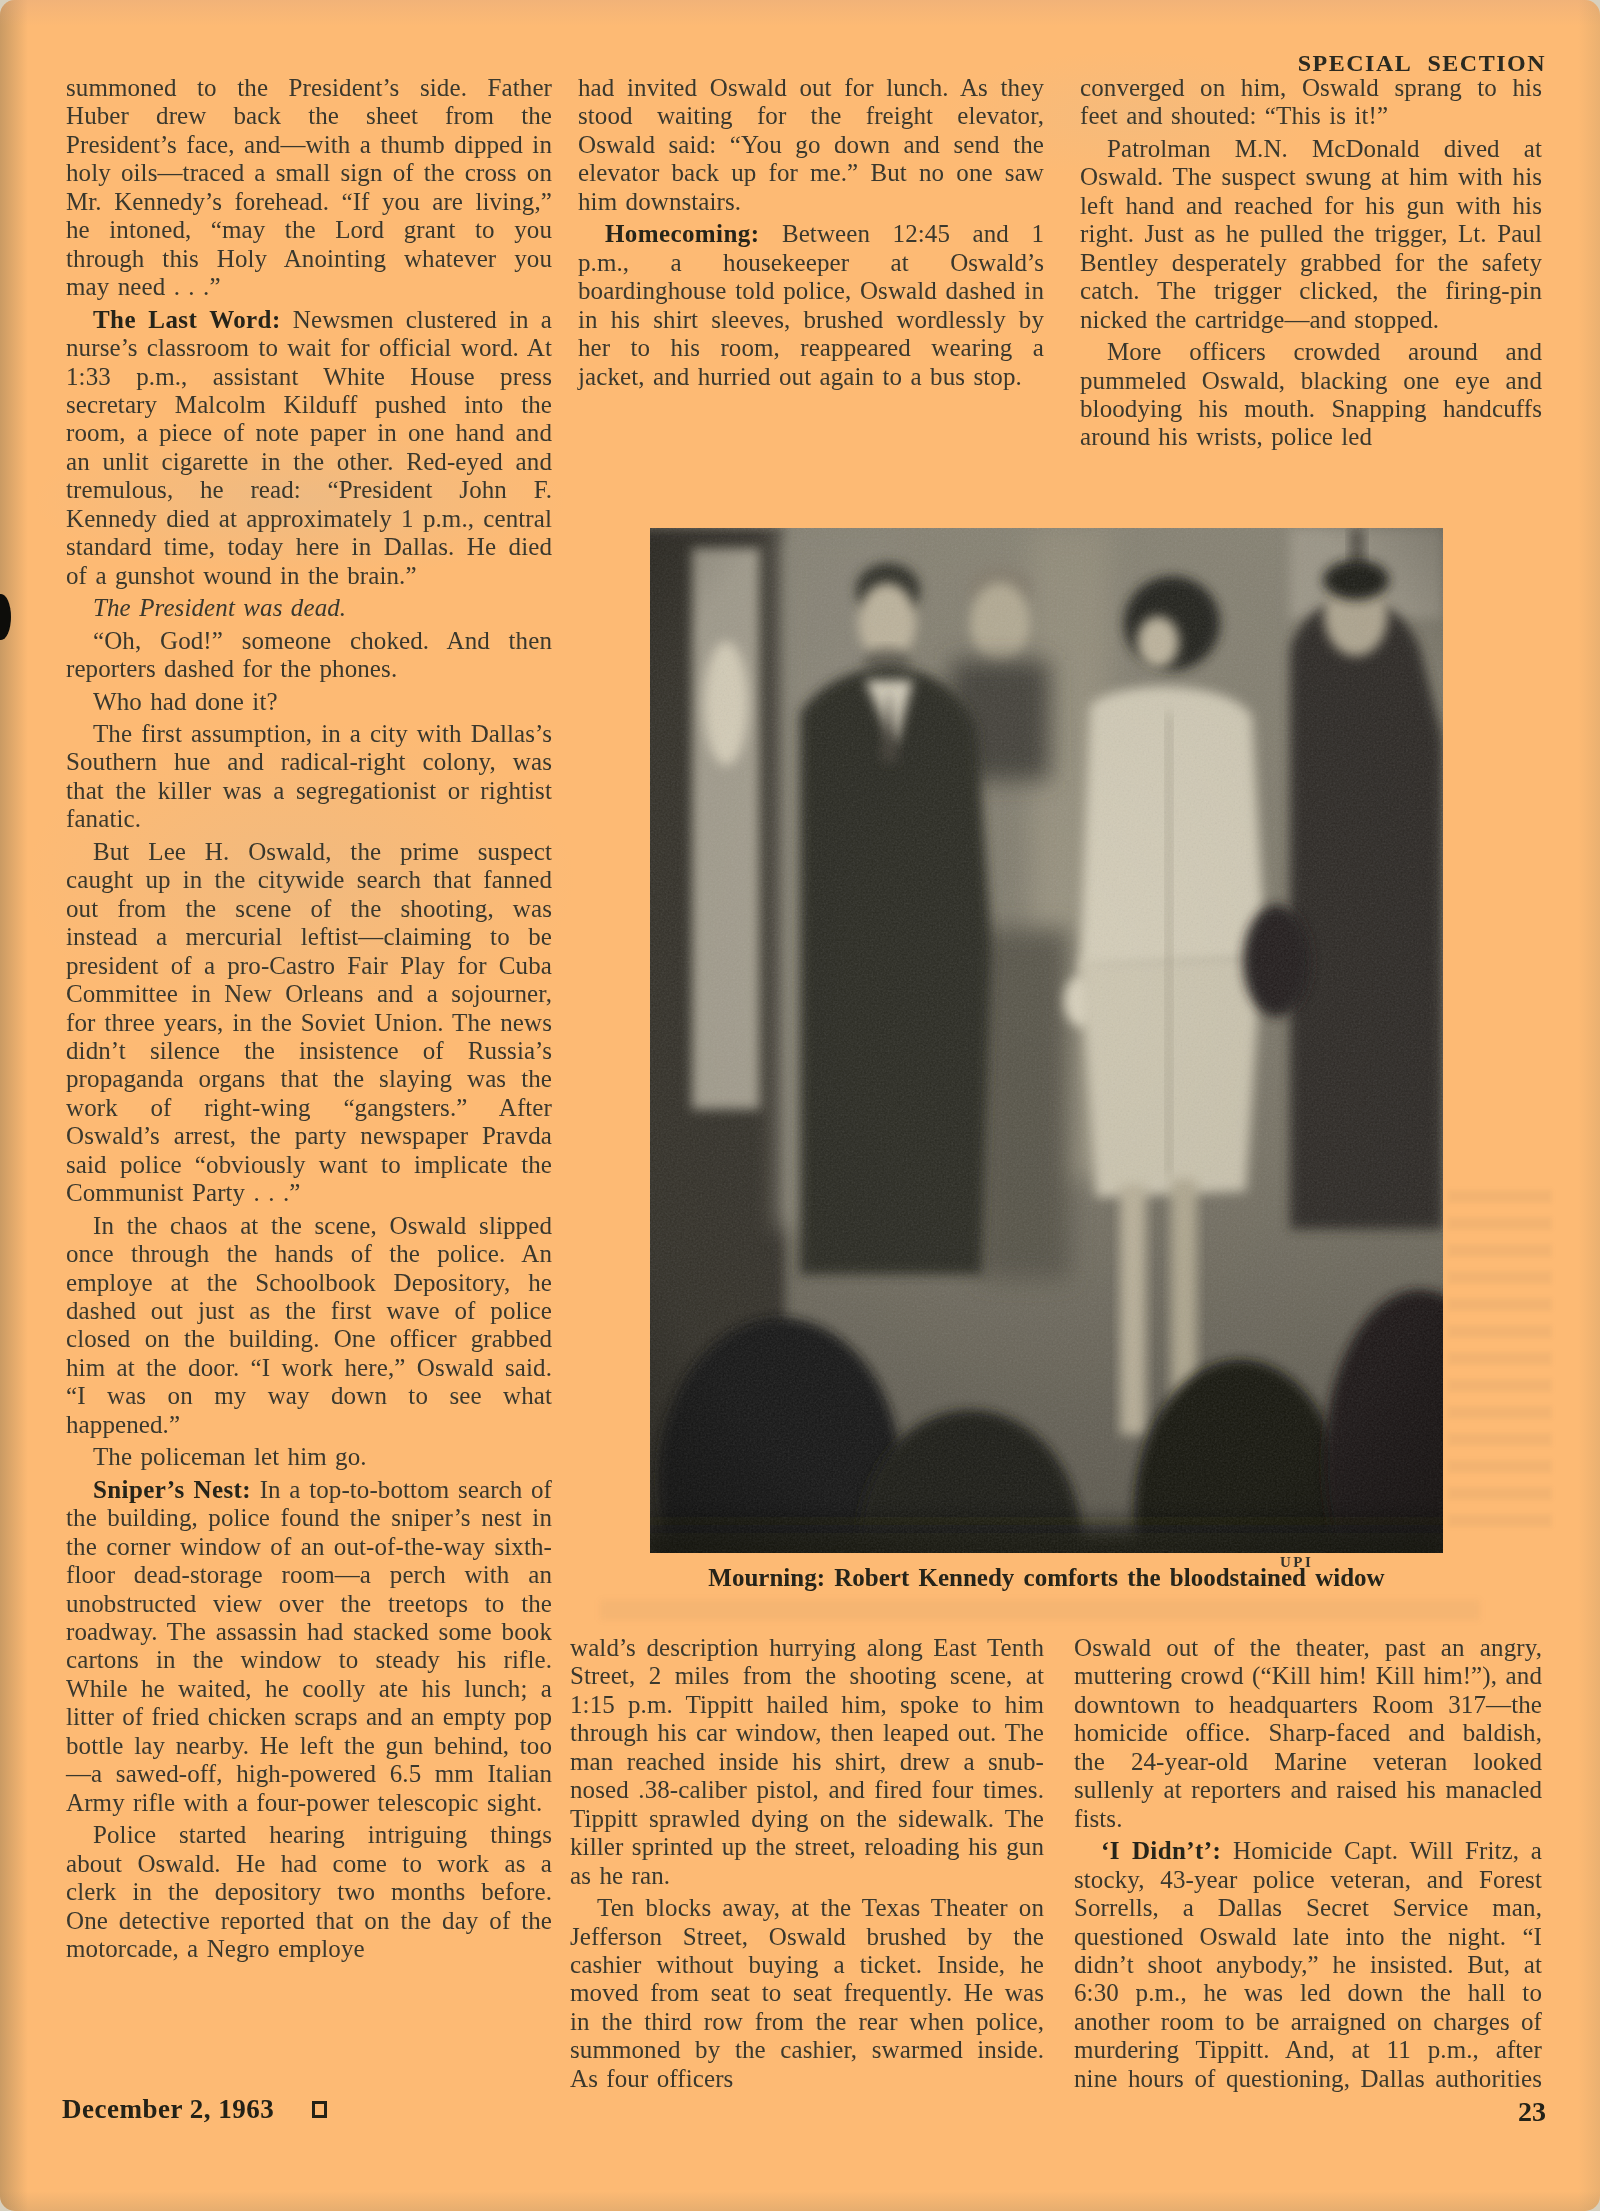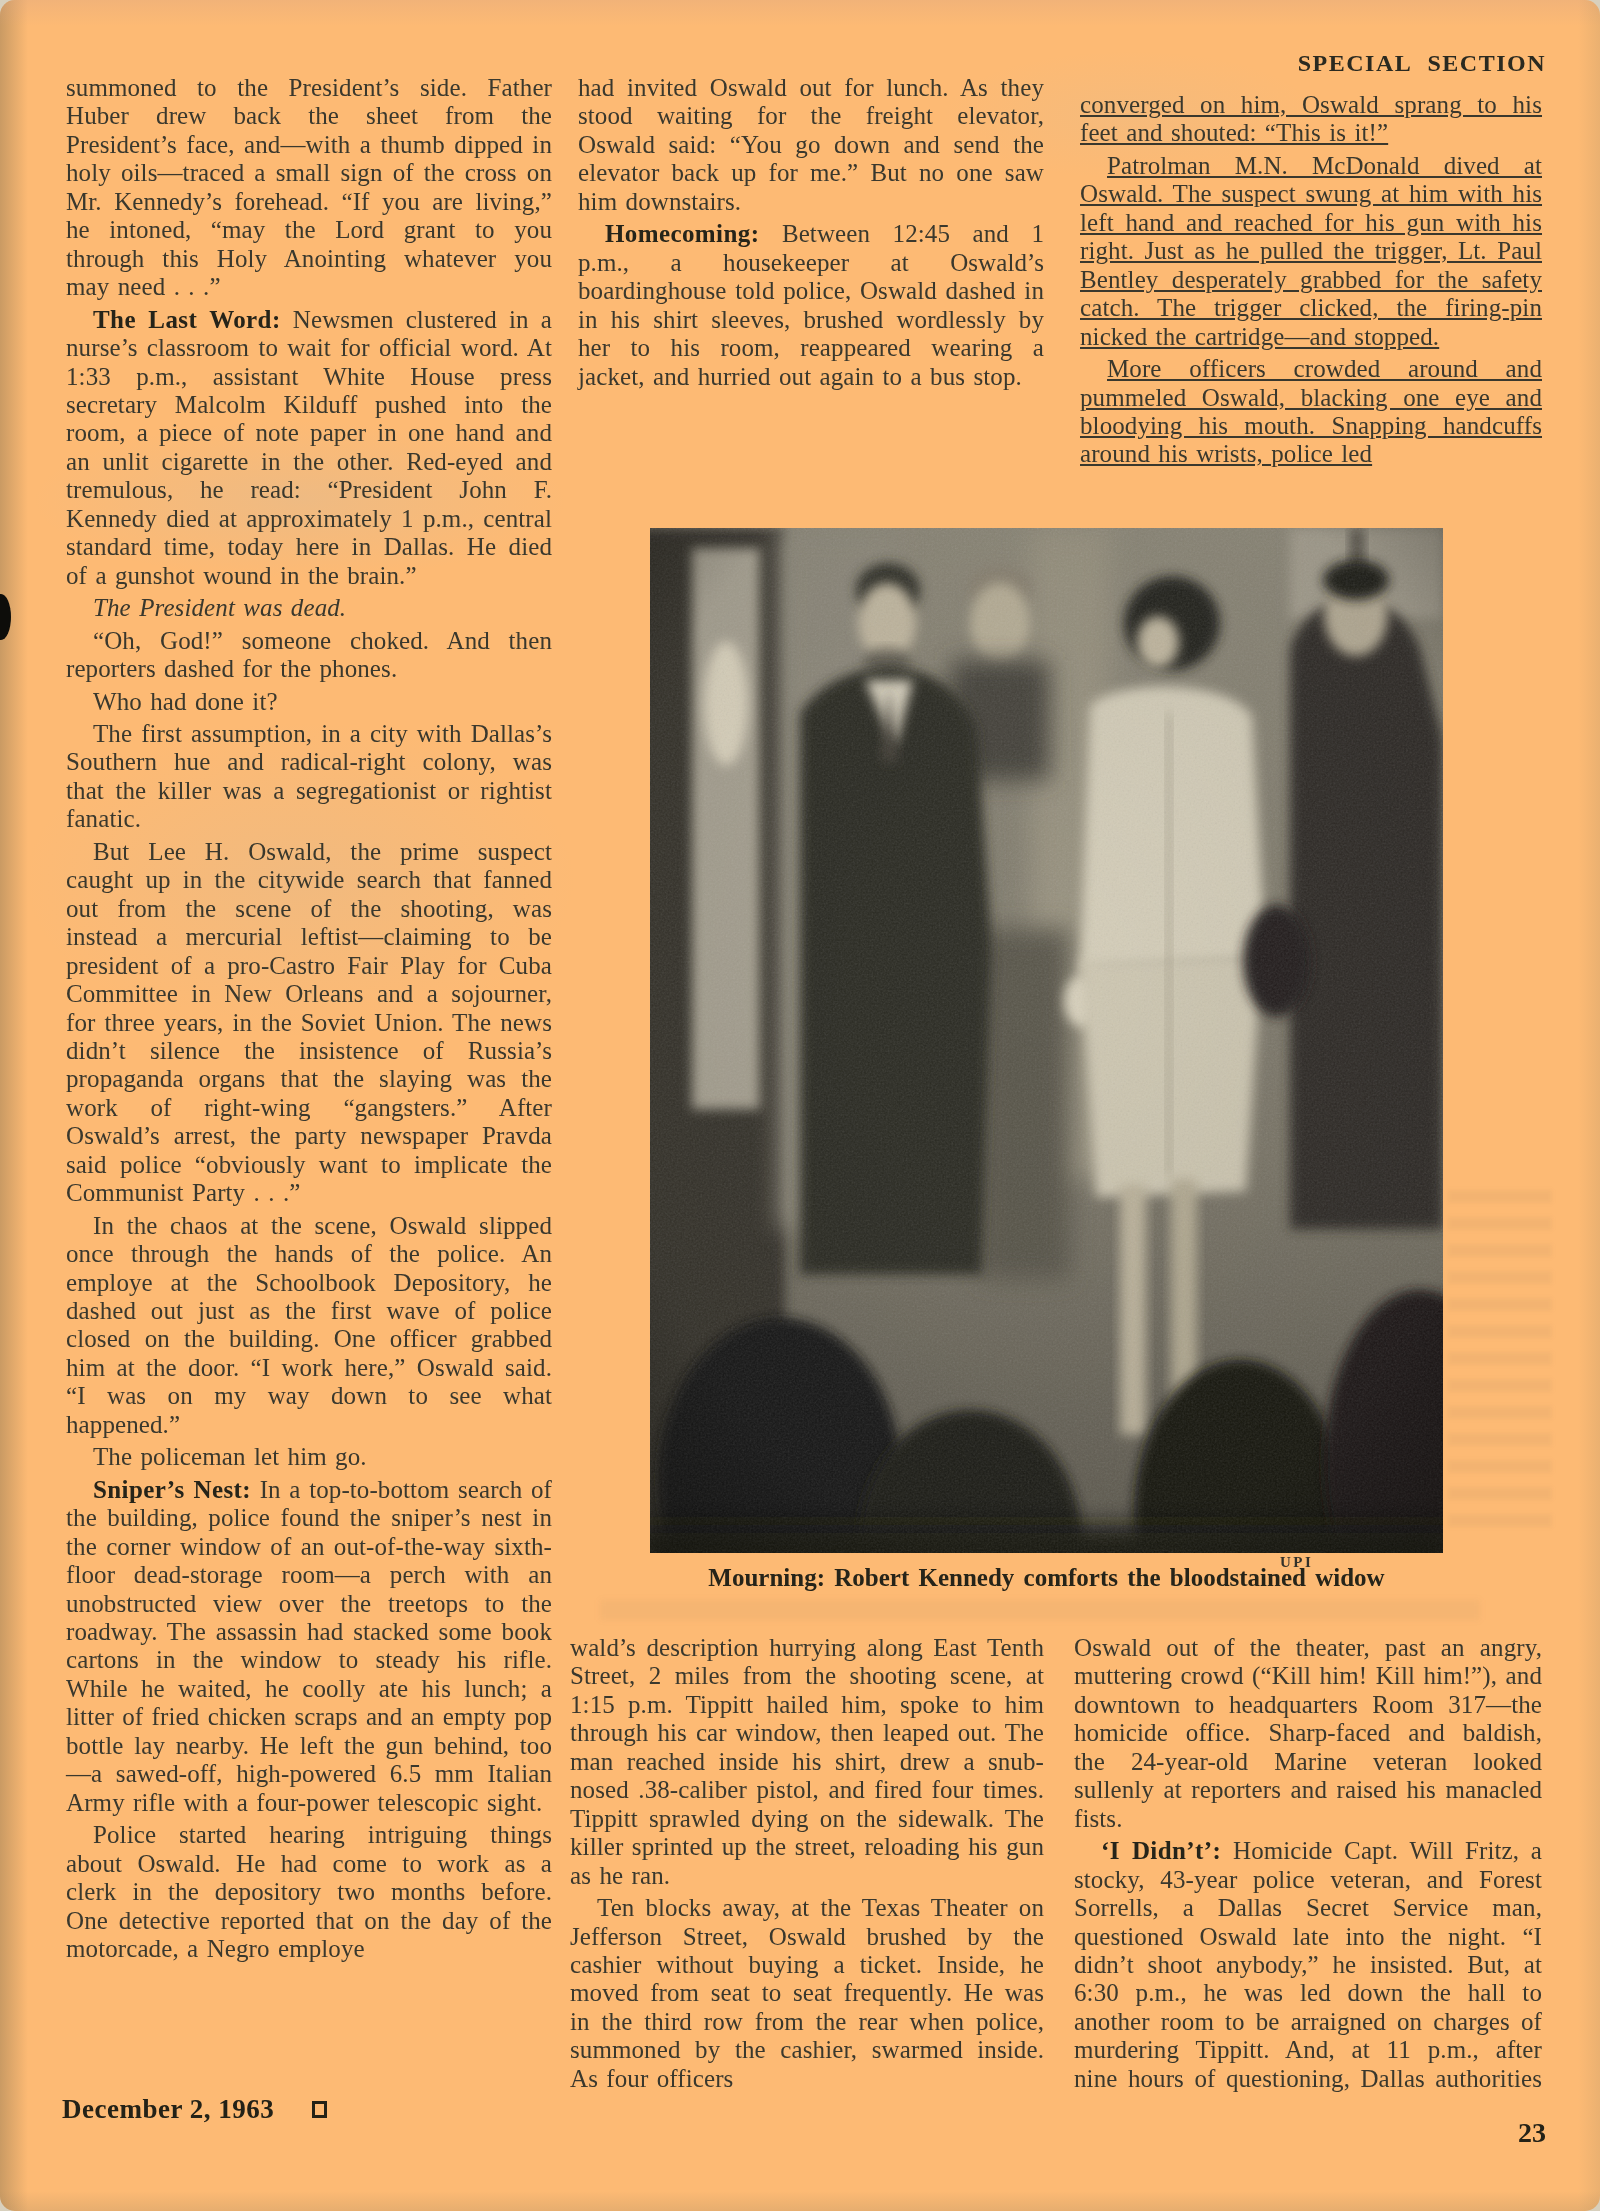--- a/index.html
+++ b/index.html
@@ -29,31 +29,31 @@
   .smudge-2{position:absolute;left:600px;top:1600px;width:880px;height:20px;
     background:rgba(118,110,90,.06);filter:blur(3px);}
   
   .section-label{position:absolute;top:50px;left:1150px;width:396px;text-align:right;
     font-weight:bold;font-size:24px;letter-spacing:1.5px;word-spacing:9px;color:#2b2a20;}
   .footer-date{position:absolute;left:62px;top:2094px;font-weight:bold;font-size:27px;
     color:#242217;letter-spacing:.5px;}
   .end-mark{display:inline-block;width:9px;height:11px;border:3px solid #242217;
     margin-left:38px;}
   .page-number{position:absolute;left:1446px;top:2096px;width:100px;text-align:right;
-    font-weight:bold;font-size:28px;color:#242217;margin-top:21px;}
+    font-weight:bold;font-size:28px;color:#242217;}
   
   .col{position:absolute;text-align:justify;font-size:25px;line-height:28.45px;
     word-spacing:.08em;letter-spacing:.1px;overflow:hidden;}
   .col p{margin:4px;padding:0;}
   .ind{text-indent:27px;}
   .ital{font-style:italic;}
   .lead{font-weight:bold;color:#262419;letter-spacing:.4px;}
   #col-left{left:62px;top:70px;width:494px;height:2028px;}
   #col-mid-top{left:574px;top:70px;width:474px;height:442px;}
-  #col-right-top{left:1076px;top:87px;width:470px;height:442px;text-decoration:underline;}
+  #col-right-top{left:1076px;top:70px;width:470px;height:442px;}
   #col-mid-bot{left:566px;top:1630px;width:482px;height:466px;}
   #col-right-bot{left:1070px;top:1630px;width:476px;height:466px;}
   
   .photo-frame{position:absolute;left:650px;top:528px;width:793px;height:1025px;
     background:#6f6a5e;overflow:hidden;}
   .photo-frame svg{display:block;width:100%;height:100%;}
   .photo-credit{position:absolute;left:1280px;top:1554px;width:142px;text-align:left;
     font-weight:bold;font-size:15px;letter-spacing:2.5px;color:#33312a;}
   .photo-caption{position:absolute;left:650px;top:1564px;width:793px;text-align:center;
     font-weight:bold;font-size:25px;color:#262419;word-spacing:3px;}

